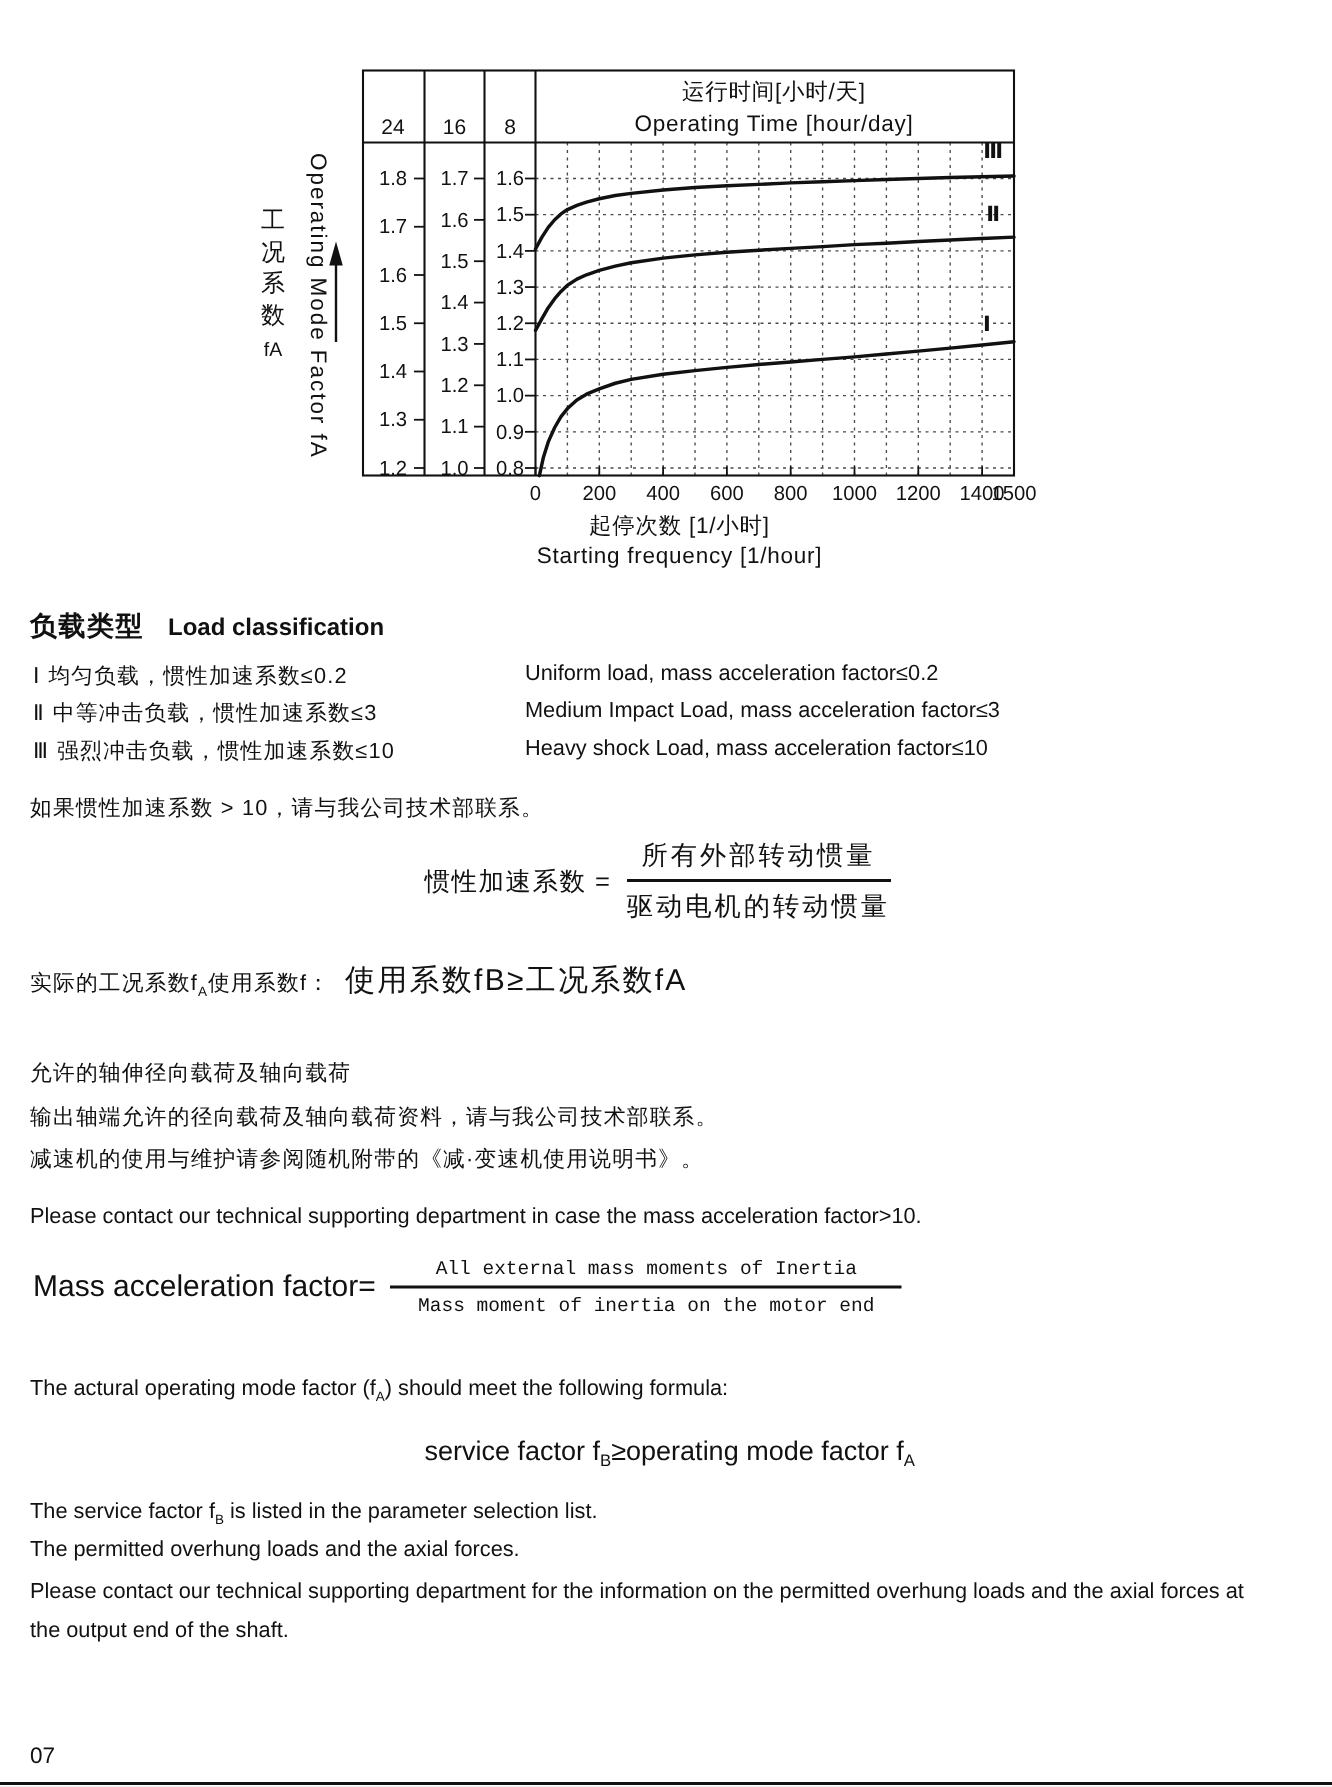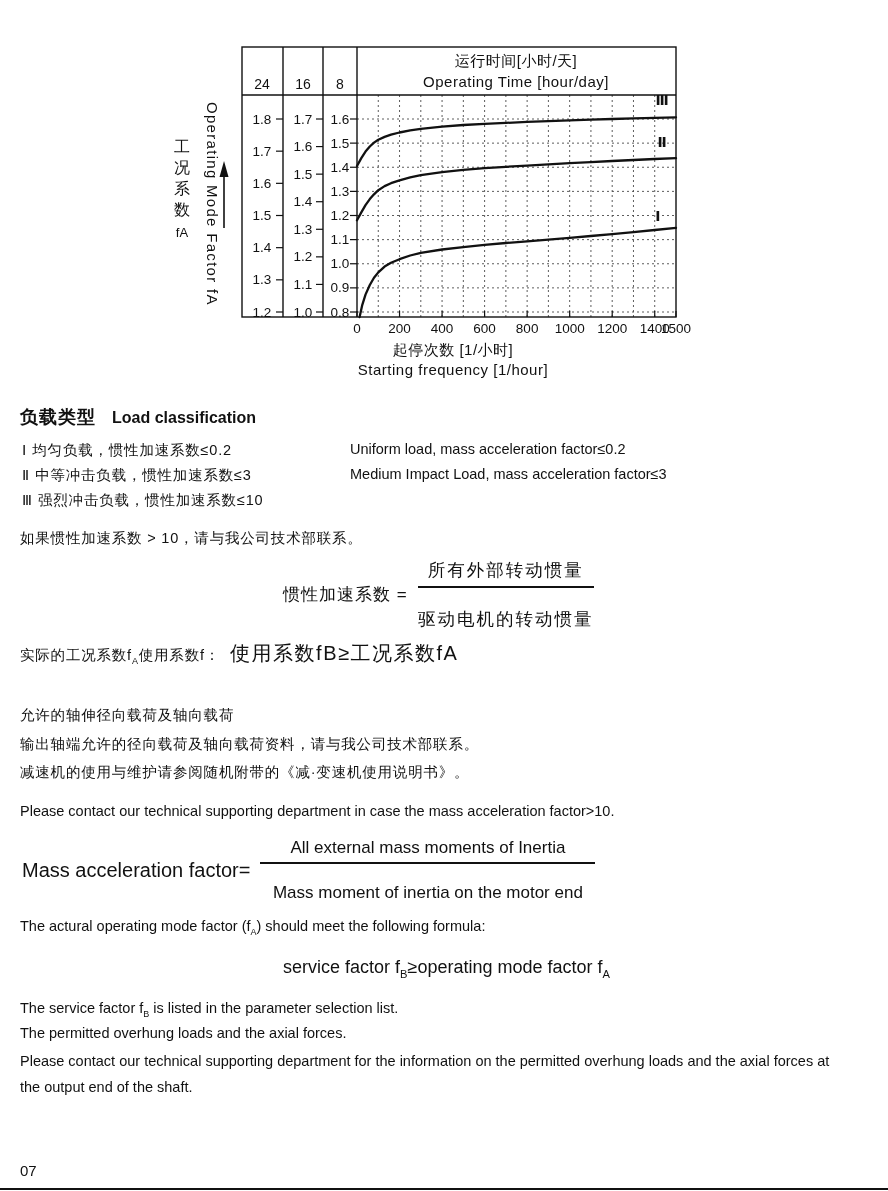--- a/index.html
+++ b/index.html
@@ -11,24 +11,24 @@
   .zh-big{font-size:20px;letter-spacing:1.5px;}
   sub{font-size:62%;line-height:0;}
   .sec-title-zh{font-size:18px;font-weight:bold;letter-spacing:1px;}
   .sec-title-en{font-size:16px;font-weight:bold;margin-left:16px;}
   .load-row{position:absolute;left:22px;width:840px;font-size:14.5px;}
   .load-row .en-part{position:absolute;left:328px;letter-spacing:0;}
   .load-row .numeral{margin-right:6px;}
   .frac-row{position:absolute;display:flex;align-items:center;}
   .frac{display:inline-flex;flex-direction:column;text-align:center;margin-left:10px;}
   .frac .num{border-bottom:2px solid #111;padding:0 10px 4px;}
-  .frac .den{padding-top:19px;}
+  .frac .den{padding-top:4px;}
   .zhfrac{font-size:17.5px;letter-spacing:2px;}
   .frac-lhs-zh{font-size:17px;letter-spacing:1px;}
-  .enfrac{font-size:17px;}
+  .enfrac{font-size:13px;font-family:Liberation Mono, monospace;}
   .enfrac .num{padding:0 30px 4px;}
   .frac-lhs-en{font-size:20px;text-align:center;}
   .para{white-space:normal;width:832px;line-height:26px;}
   .bottom-rule{position:absolute;left:0;top:1188px;width:888px;height:2px;background:#111;}
   
   .chart-wrap{position:absolute;left:158px;top:40px;width:540px;height:350px;}
   text{fill:#111;}
   .c-hdr{font-size:14px;text-anchor:middle;}
   .c-ttl{font-size:15px;text-anchor:middle;letter-spacing:0.5px;}
   .c-axl{font-size:15px;text-anchor:middle;letter-spacing:0.5px;}
@@ -180,20 +180,21 @@
   <div class="load-row" style="top:441px;">
     <span class="numeral">Ⅰ</span><span class="zh14">均匀负载，惯性加速系数≤0.2</span>
     <span class="en-part">Uniform load, mass acceleration factor≤0.2</span>
   </div>
   <div class="load-row" style="top:466px;">
     <span class="numeral">Ⅱ</span><span class="zh14">中等冲击负载，惯性加速系数≤3</span>
     <span class="en-part">Medium Impact Load, mass acceleration factor≤3</span>
   </div>
   <div class="load-row" style="top:491px;">
     <span class="numeral">Ⅲ</span><span class="zh14">强烈冲击负载，惯性加速系数≤10</span>
+    <span class="en-part">Heavy shock Load, mass acceleration factor≤10</span>
   </div>
 
   <div class="t zh14" style="top:529px;">如果惯性加速系数 &gt; 10，请与我公司技术部联系。</div>
 
   <div class="frac-row" style="top:558px;left:283px;">
     <span class="frac-lhs-zh">惯性加速系数 =</span>
     <span class="frac zhfrac">
       <span class="num">所有外部转动惯量</span>
       <span class="den">驱动电机的转动惯量</span>
     </span>

